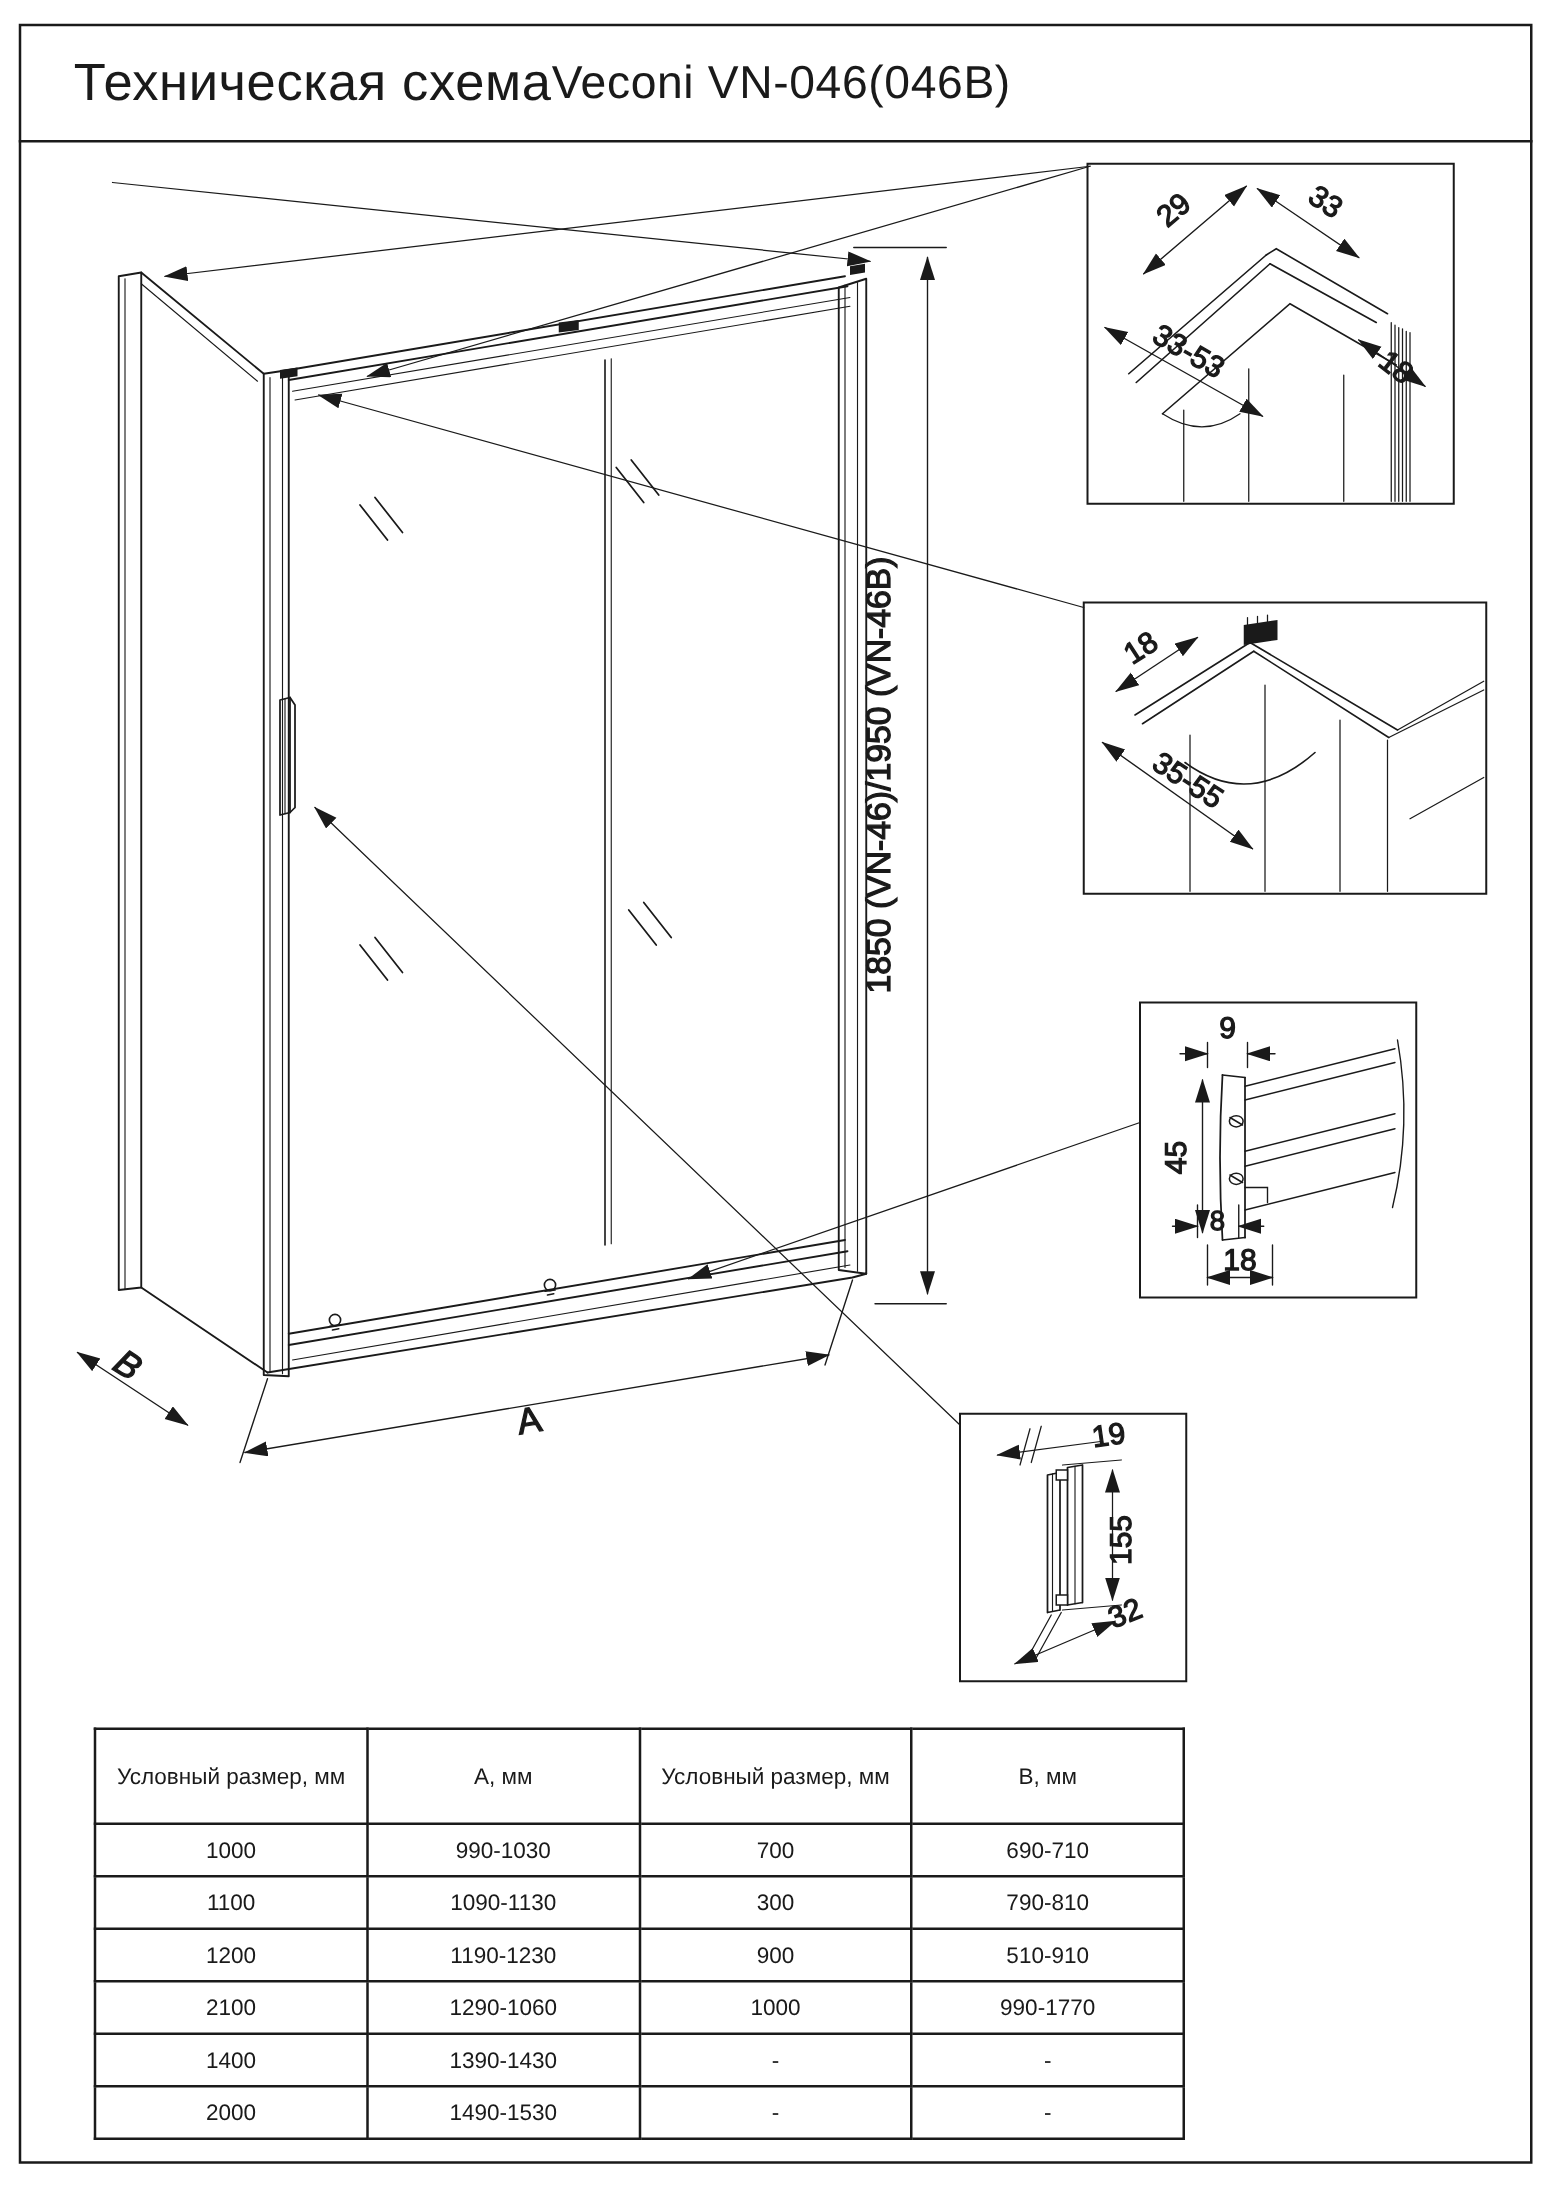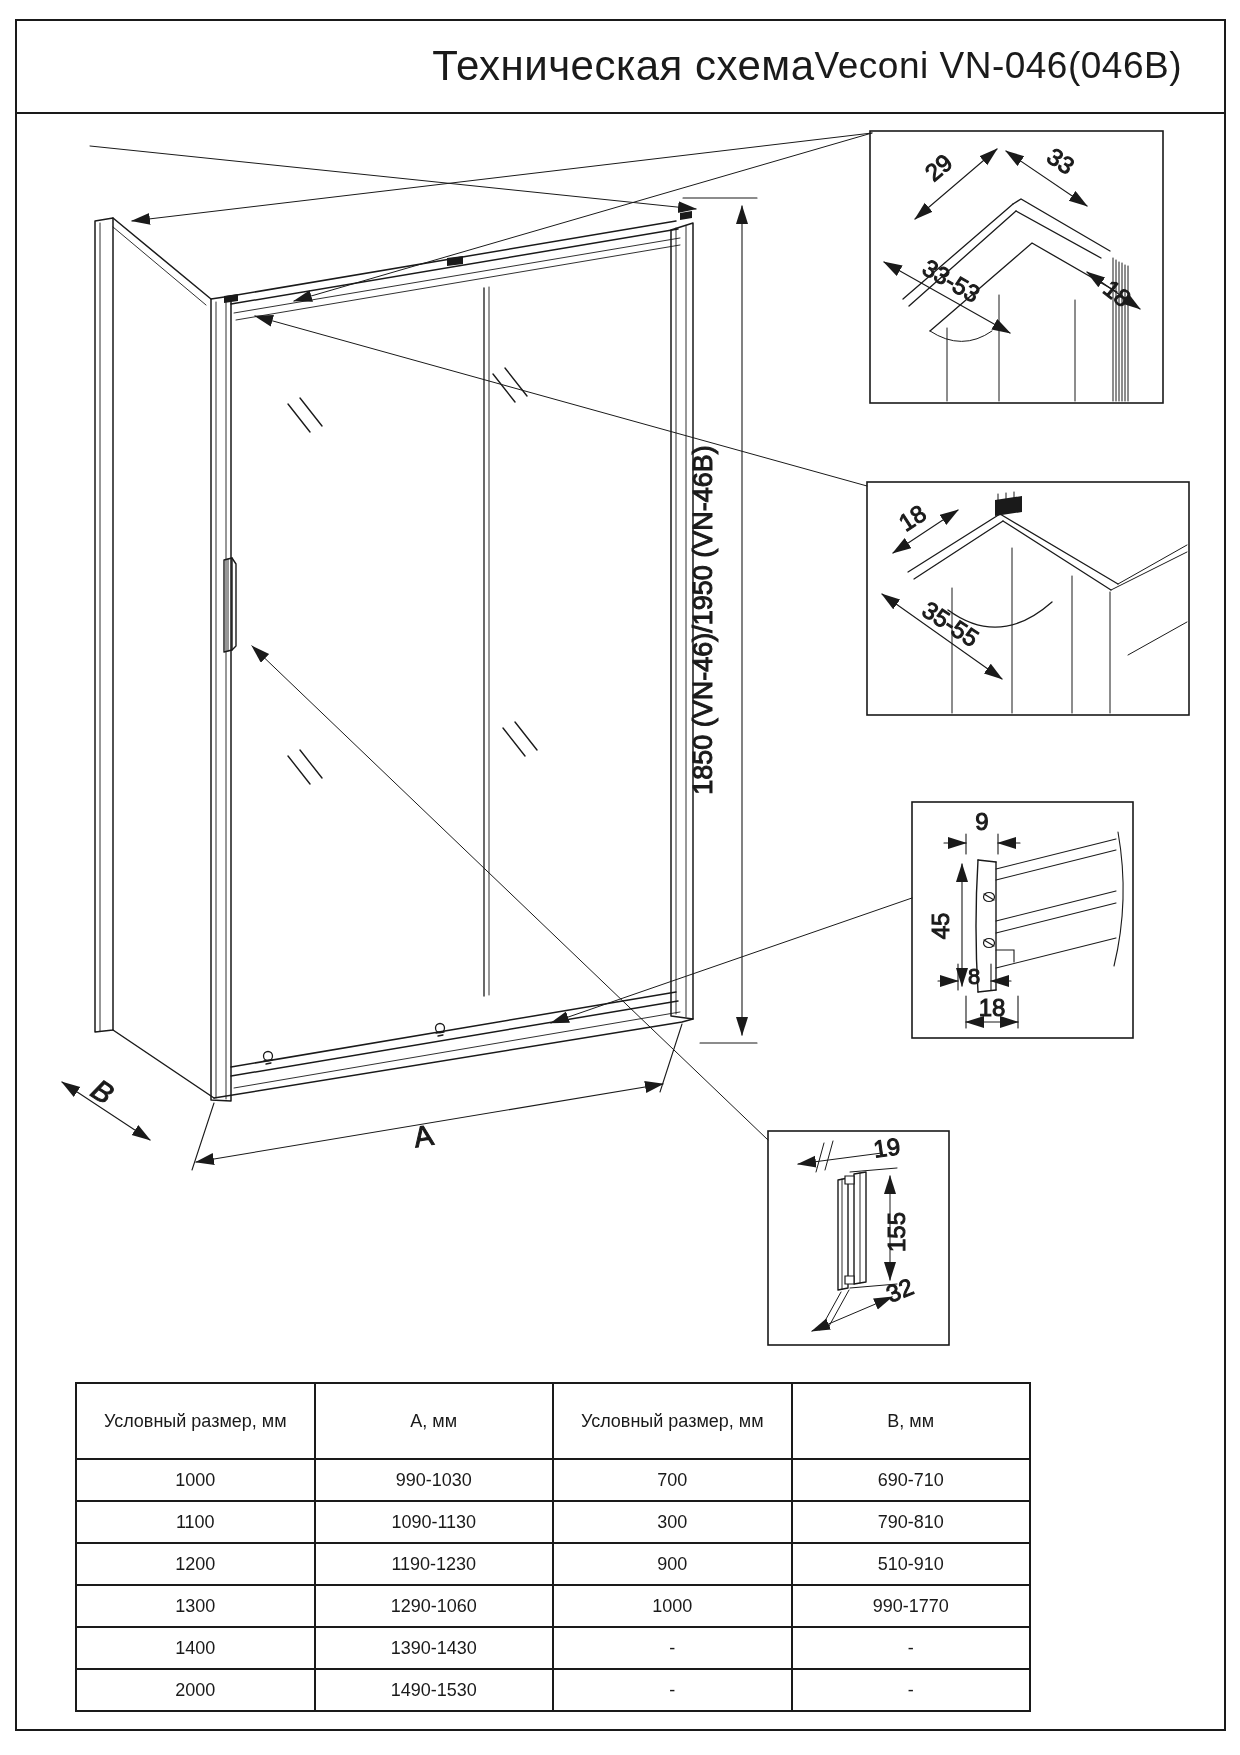--- a/index.html
+++ b/index.html
@@ -2,27 +2,27 @@
 <html><head>
 <meta charset="utf-8">
 <style>
   html,body{margin:0;padding:0;background:#fff;}
   .page{position:relative;width:1240px;height:1755px;background:#fff;
         font-family:"Liberation Sans",sans-serif;color:#1a1a1a;overflow:hidden;}
   .frame{position:absolute;left:15px;top:19px;width:1211px;height:1712px;
          border:2px solid #1a1a1a;box-sizing:border-box;}
   .hdr{position:absolute;left:15px;top:19px;width:1211px;height:95px;
        border-bottom:2px solid #1a1a1a;box-sizing:border-box;
-       display:flex;align-items:center;justify-content:flex-end;
+       display:flex;align-items:center;justify-content:flex-start;
        padding:0 44px;}
   .hdr .title{font-size:42px;letter-spacing:0.5px;}
   .hdr .model{font-size:37px;letter-spacing:0.5px;}
   svg.draw{position:absolute;left:0;top:0;width:1240px;height:1755px;}
   svg text{fill:#1a1a1a;font-family:"Liberation Sans",sans-serif;}
-  .sizes{position:absolute;left:75px;top:1382px;width:956px;
+  .sizes{position:absolute;left:75px;top:1382px;width:873px;
          border-collapse:collapse;table-layout:fixed;}
   .sizes th,.sizes td{border:2px solid #1a1a1a;text-align:center;
          font-weight:normal;font-size:18px;padding:0;}
   .sizes th{height:74px;}
   .sizes td{height:40px;margin-left:41px;}
 </style>
 </head>
 <body>
 
 <div class="page">
@@ -248,21 +248,21 @@
           <td>300</td>
           <td>790-810</td>
         </tr>
         <tr>
           <td>1200</td>
           <td>1190-1230</td>
           <td>900</td>
           <td>510-910</td>
         </tr>
         <tr>
-          <td>1300</td>
+          <td>2100</td>
           <td>1290-1060</td>
           <td>1000</td>
           <td>990-1770</td>
         </tr>
         <tr>
           <td>1400</td>
           <td>1390-1430</td>
           <td>-</td>
           <td>-</td>
         </tr>

